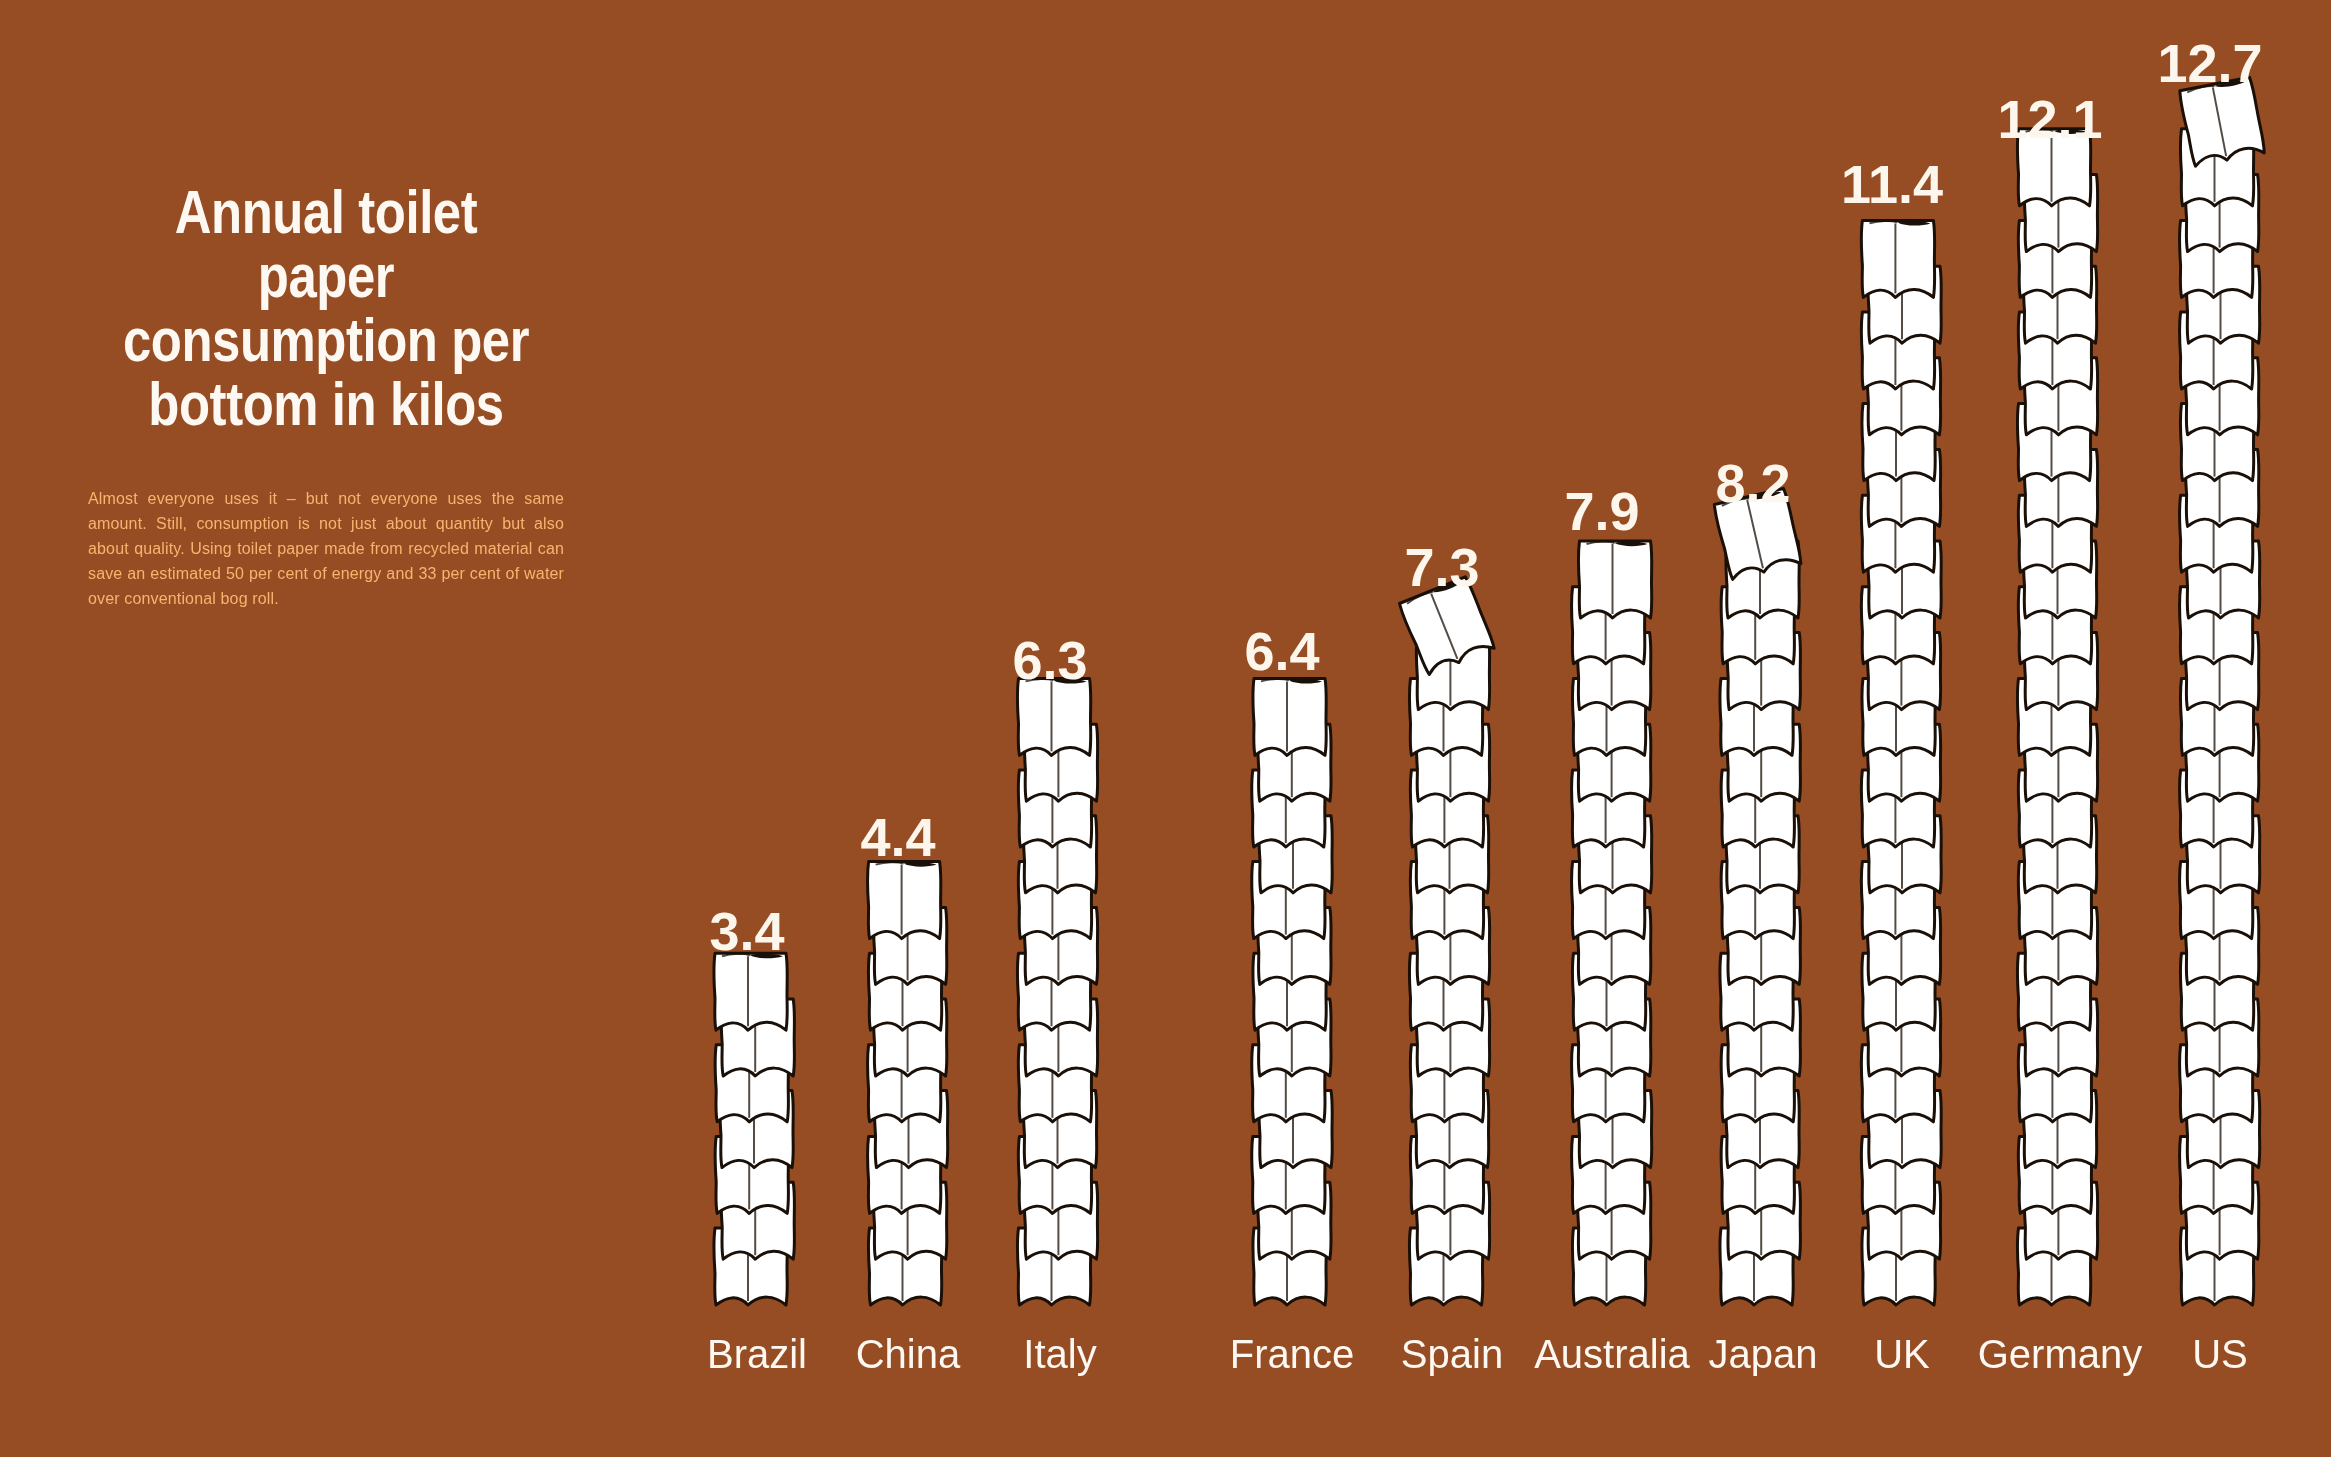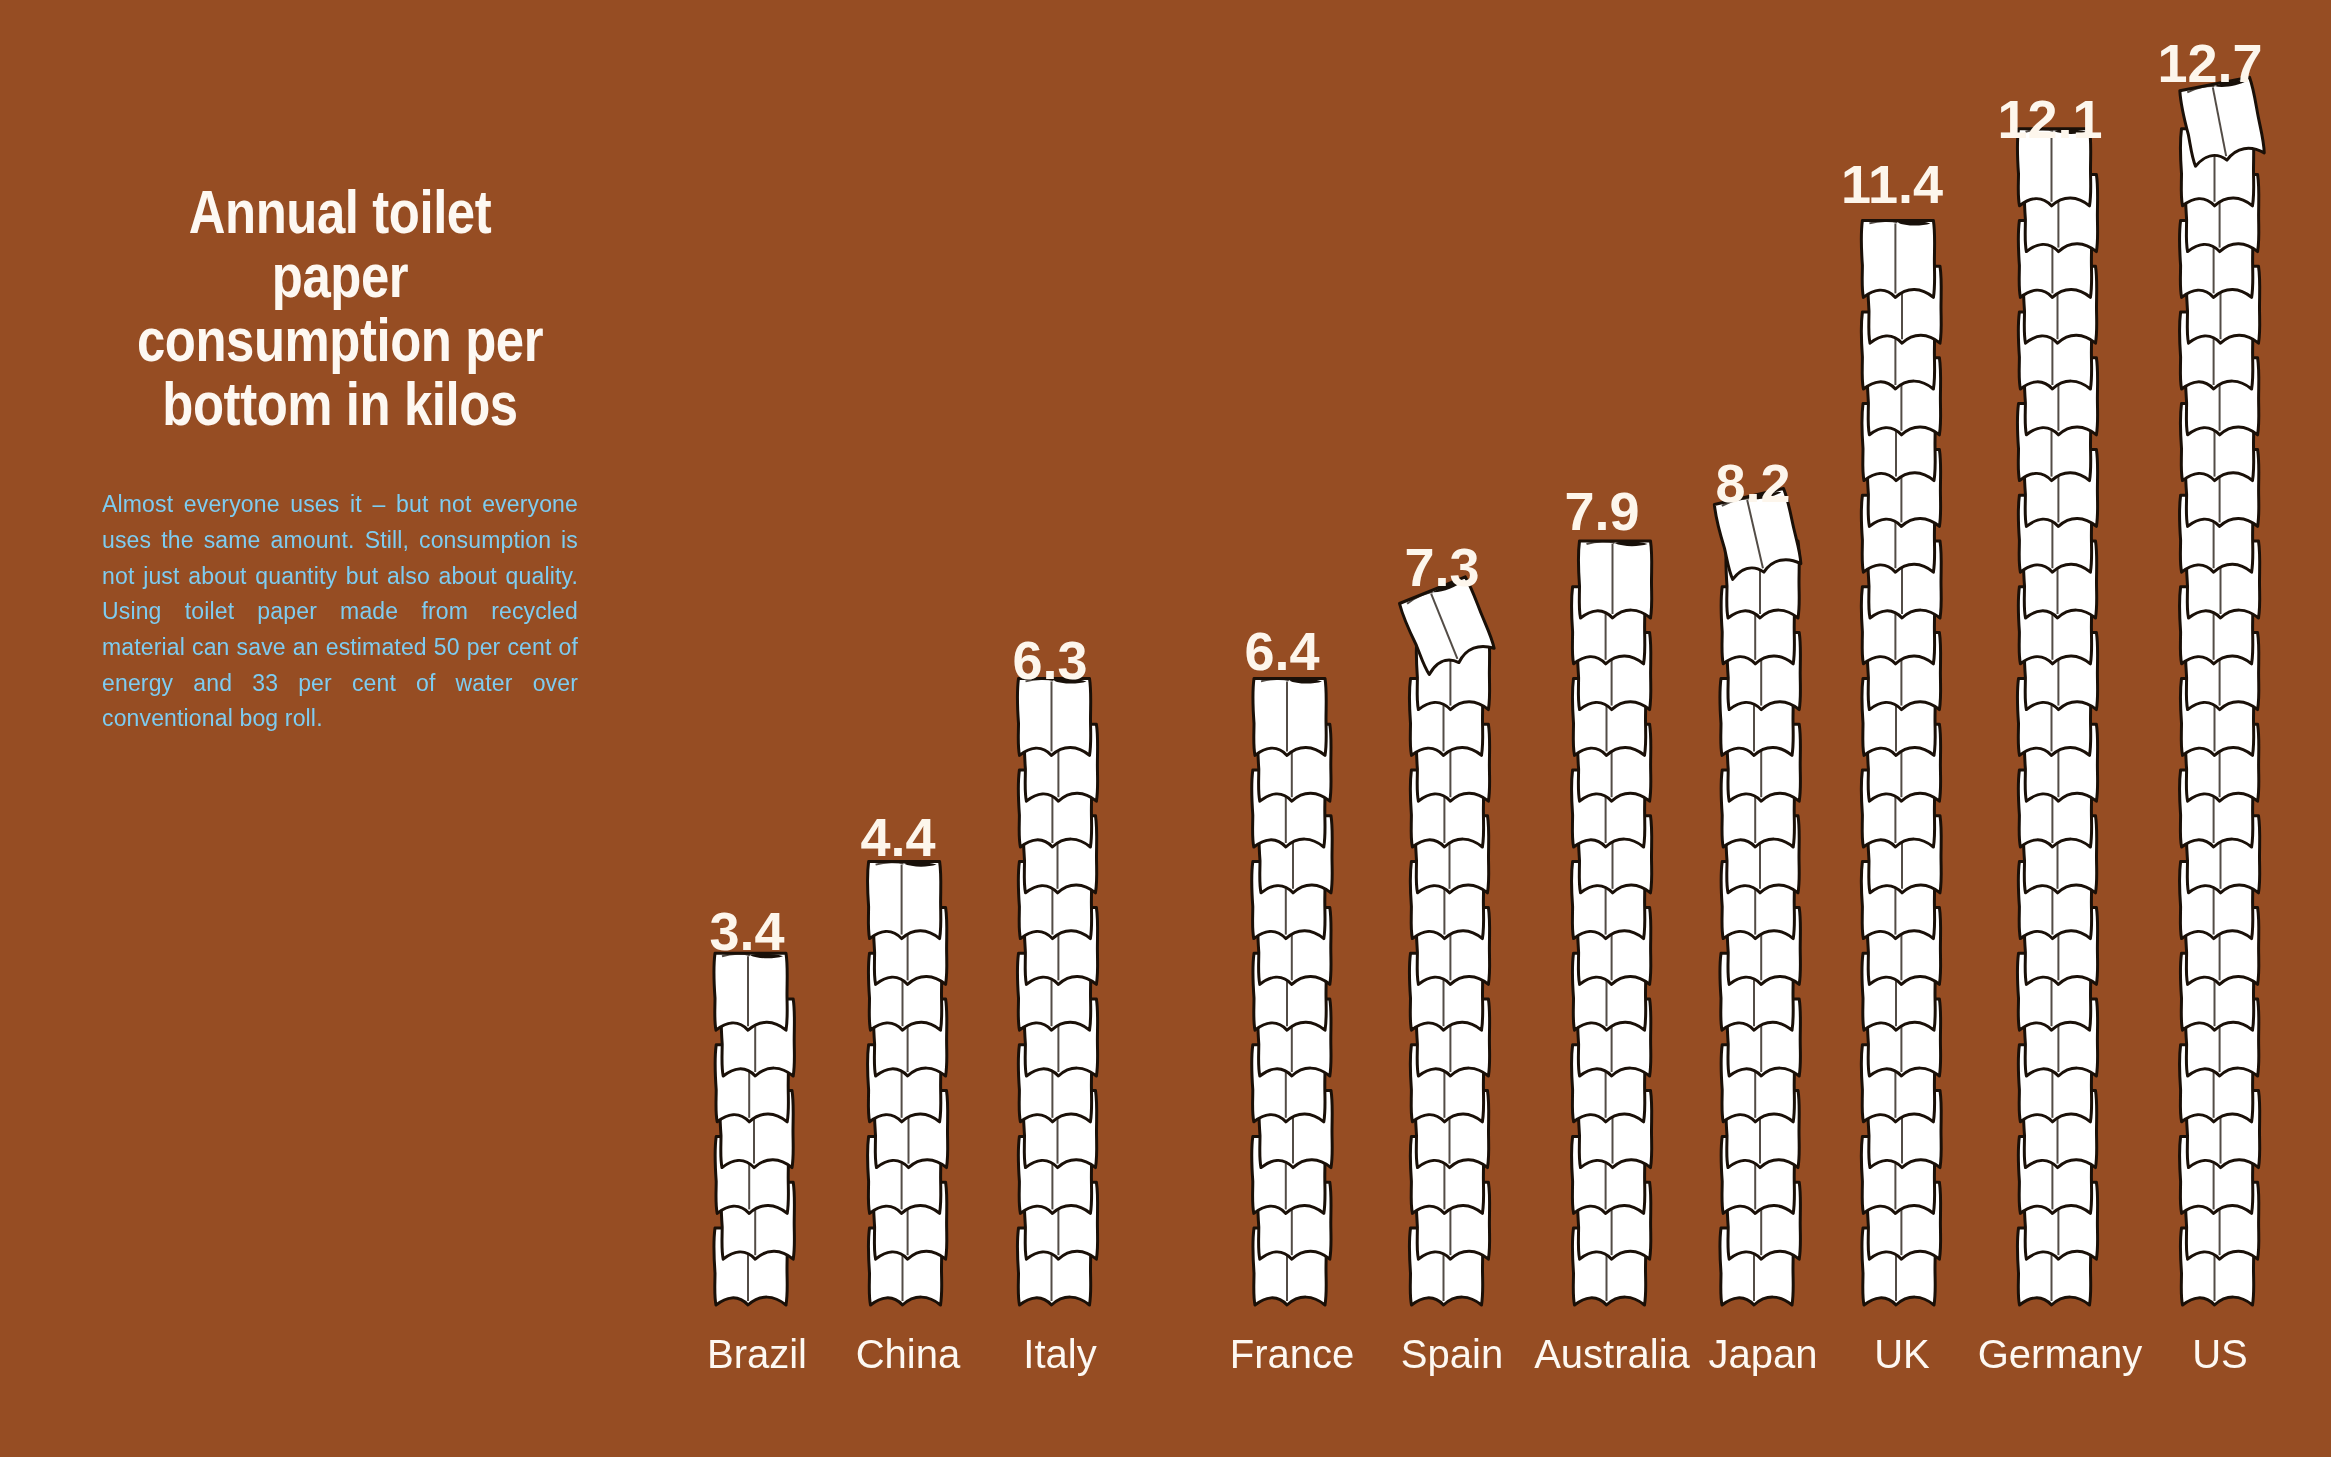--- a/index.html
+++ b/index.html
@@ -12,41 +12,41 @@
     position: relative;
     width: 2331px;
     height: 1457px;
     background: #964d23;
     overflow: hidden;
     font-family: "Liberation Sans", "DejaVu Sans", sans-serif;
   }
   
   .text-block {
     position: absolute;
-    left: 90px;
+    left: 76px;
     top: 180px;
     width: 500px;
   }
   .headline {
     margin: 0;
     color: #fdf8f2;
     font-family: "Liberation Sans Narrow", "Liberation Sans", sans-serif;
     font-size: 62px;
     font-weight: 700;
     line-height: 1.03;
     letter-spacing: -0.5px;
     text-align: center;
     transform: scaleX(0.82);
     transform-origin: center top;
     white-space: pre-line;
   }
   .standfirst {
     margin: 52px 12px 0 12px;
-    color: #7dd3fc;
-    font-size: 23px;
+    color: #fdba74;
+    font-size: 16px;
     line-height: 1.55;
     font-weight: 300;
     text-align: justify;
     letter-spacing: 0.15px;
     opacity: 0.95;
   }
   
   .chart {
     position: absolute;
     left: 0;

